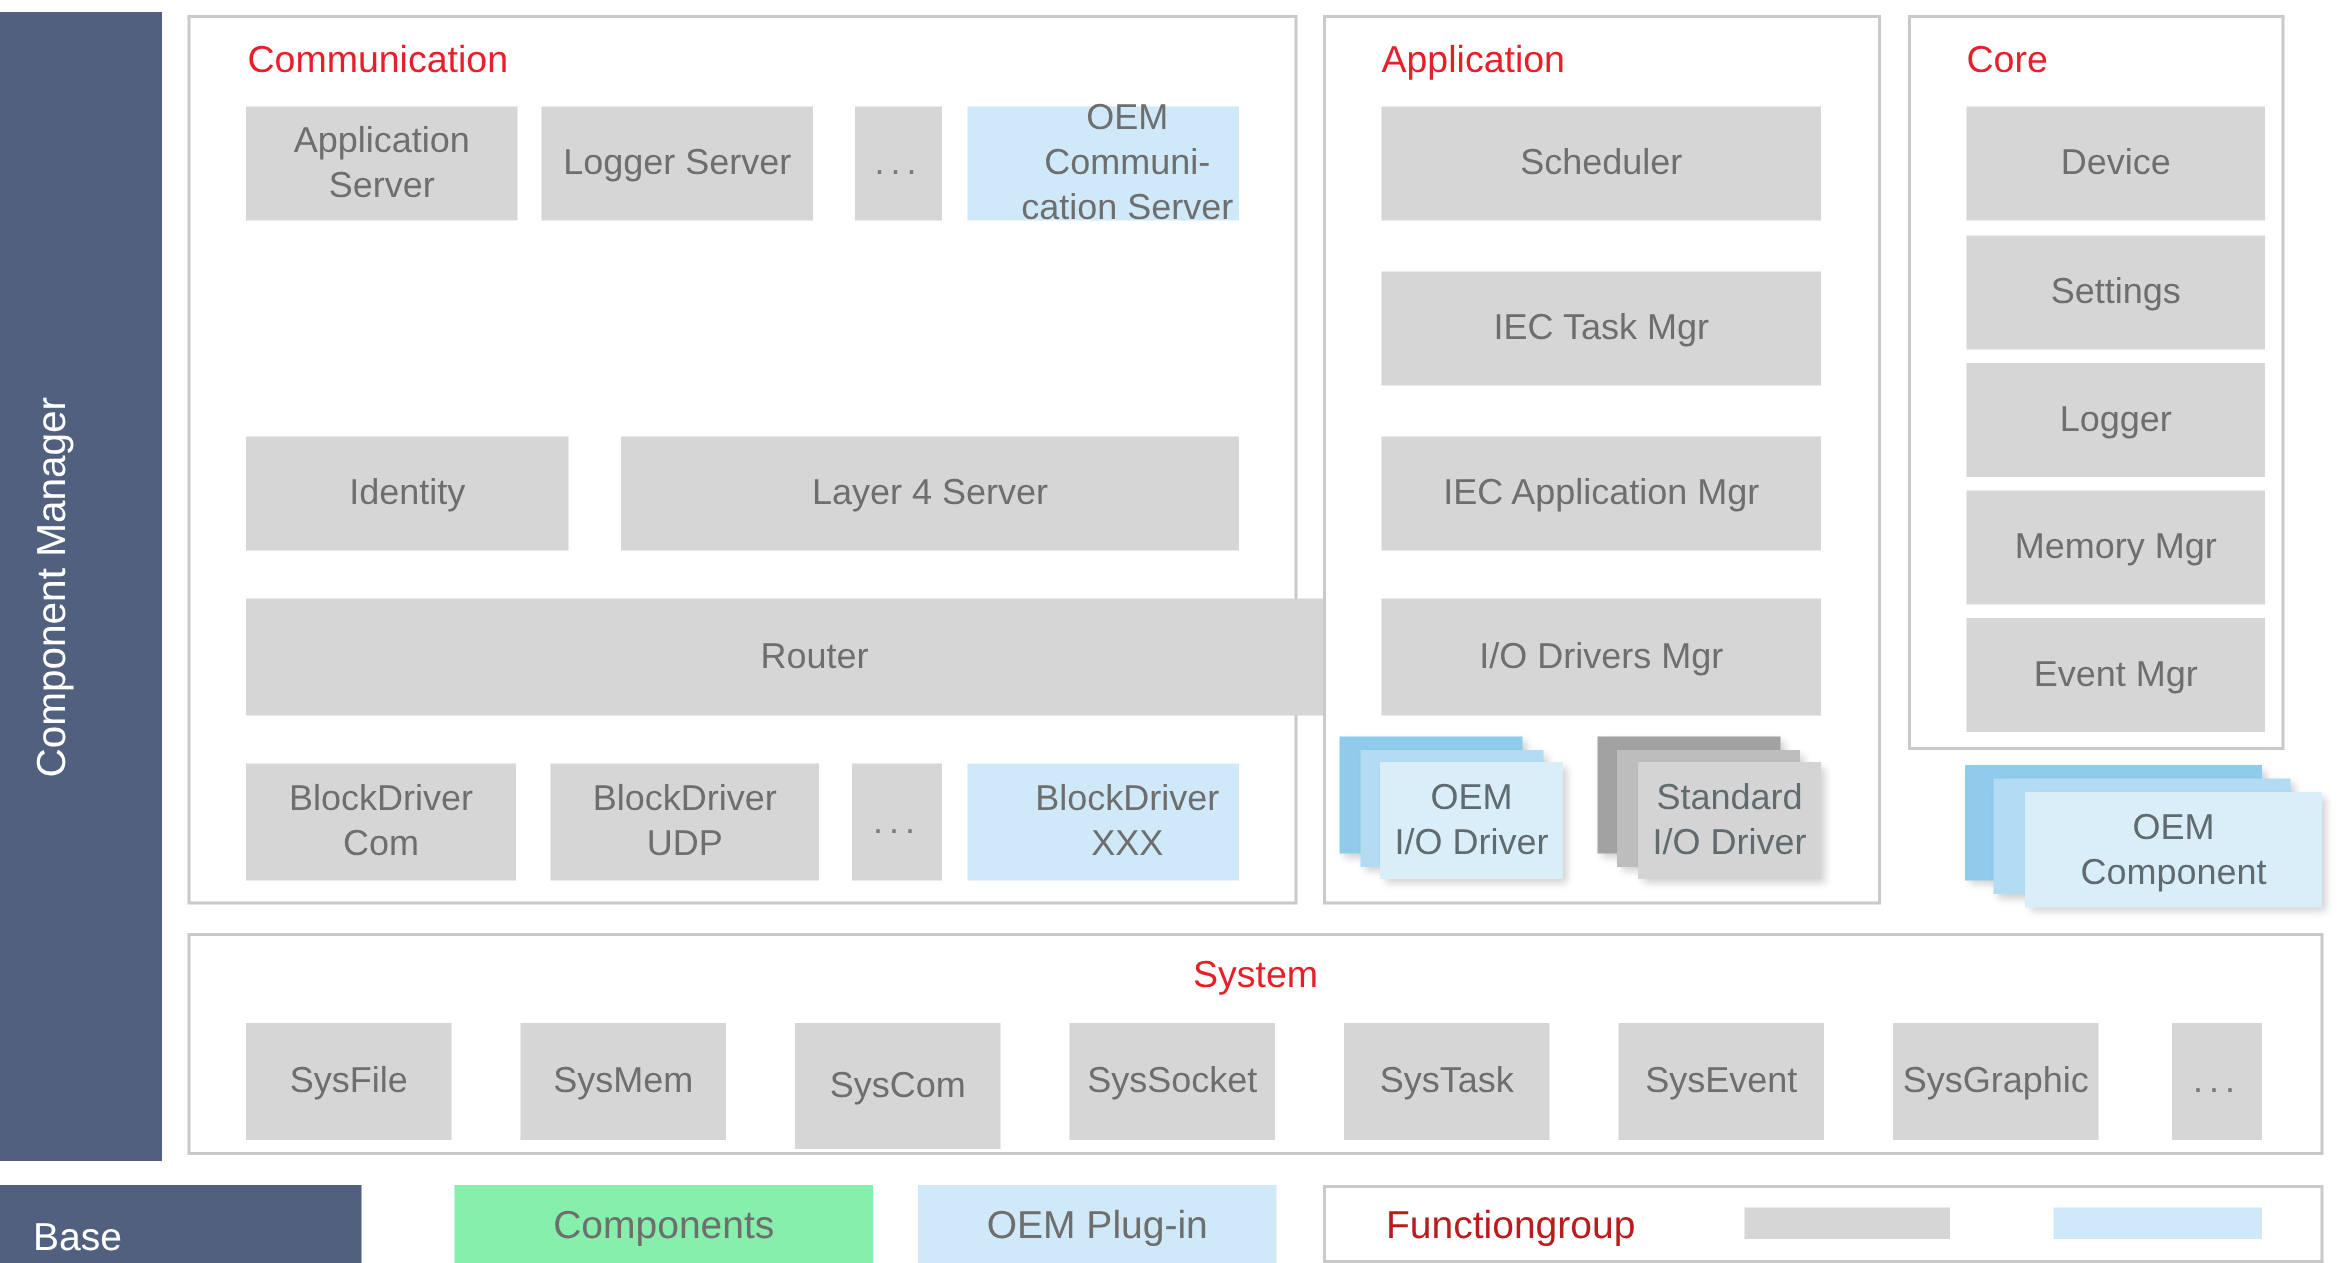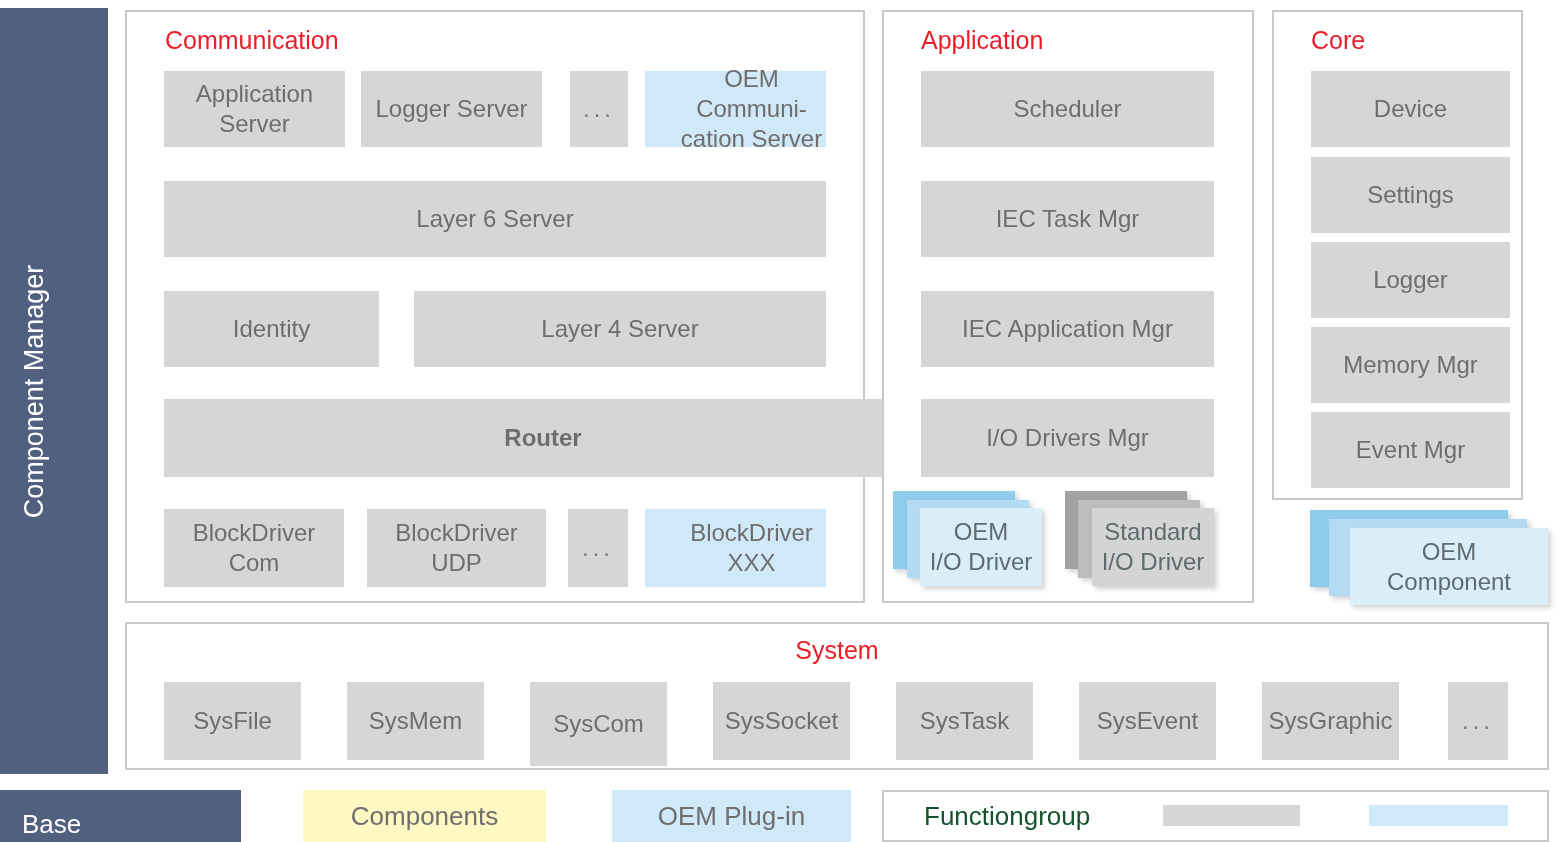--- a/index.html
+++ b/index.html
@@ -44,45 +44,44 @@
     position:absolute;top:790px;height:52px;font-size:26px;color:#6e6e6e;
     display:flex;align-items:center;justify-content:center;text-align:center;
     box-sizing:border-box;
   }
   .fg-box{
     position:absolute;left:882px;top:790px;width:667px;height:52px;background:#ffffff;
     border:2px solid #c9c9c9;box-sizing:border-box;
   }
   .fg-label{
     position:absolute;left:40px;top:0;height:48px;display:flex;align-items:center;
-    font-size:26px;color:#14532d;
+    font-size:26px;color:#b91c1c;
   }
   .swatch{position:absolute;top:13px;height:21px;}
 </style>
 </head>
 <body>
 
 <div id="stage">
 
   <div class="sidebar">
     <div class="vlabel">Component Manager</div>
   </div>
 
   <div class="panel" style="left:125px;top:10px;width:740px;height:593px;">
     <div class="panel-title" style="left:38px;top:14px;">Communication</div>
     <div class="box" style="left:37px;top:59px;width:181px;height:76px;">Application
 Server</div>
     <div class="box" style="left:234px;top:59px;width:181px;height:76px;">Logger Server</div>
     <div class="box dots" style="left:443px;top:59px;width:58px;height:76px;">...</div>
     <div class="box blue" style="left:518px;top:59px;width:181px;height:76px;">OEM Communi-
 cation Server</div>
-    <div class="box" style="left:37px;top:169px;width:662px;height:76px;">Layer 6 Server</div>
     <div class="box" style="left:37px;top:279px;width:215px;height:76px;">Identity</div>
     <div class="box" style="left:287px;top:279px;width:412px;height:76px;">Layer 4 Server</div>
-    <div class="box" style="left:37px;top:387px;width:758px;height:78px;font-weight:bold;">Router</div>
+    <div class="box" style="left:37px;top:387px;width:758px;height:78px;">Router</div>
     <div class="box" style="left:37px;top:497px;width:180px;height:78px;">BlockDriver
 Com</div>
     <div class="box" style="left:240px;top:497px;width:179px;height:78px;">BlockDriver
 UDP</div>
     <div class="box dots" style="left:441px;top:497px;width:60px;height:78px;">...</div>
     <div class="box blue" style="left:518px;top:497px;width:181px;height:78px;">BlockDriver
 XXX</div>
   </div>
 
   <div class="panel" style="left:882px;top:10px;width:372px;height:593px;">
@@ -125,21 +124,21 @@
     <div class="box" style="left:586px;top:58px;width:137px;height:78px;">SysSocket</div>
     <div class="box" style="left:769px;top:58px;width:137px;height:78px;">SysTask</div>
     <div class="box" style="left:952px;top:58px;width:137px;height:78px;">SysEvent</div>
     <div class="box" style="left:1135px;top:58px;width:137px;height:78px;">SysGraphic</div>
     <div class="box dots" style="left:1321px;top:58px;width:60px;height:78px;">...</div>
   </div>
 
   <div class="legend-base">
     <span>Base</span>
   </div>
-  <div class="legend-box" style="left:303px;width:243px;background:#fef9c3;">Components</div>
+  <div class="legend-box" style="left:303px;width:279px;background:#86efac;">Components</div>
   <div class="legend-box" style="left:612px;width:239px;background:#cfe9f8;">OEM Plug-in</div>
   <div class="fg-box">
     <div class="fg-label">Functiongroup</div>
     <div class="swatch" style="left:279px;width:137px;background:#d6d6d6;"></div>
     <div class="swatch" style="left:485px;width:139px;background:#cfe9f8;"></div>
   </div>
 
 </div>
 
 </body></html>

